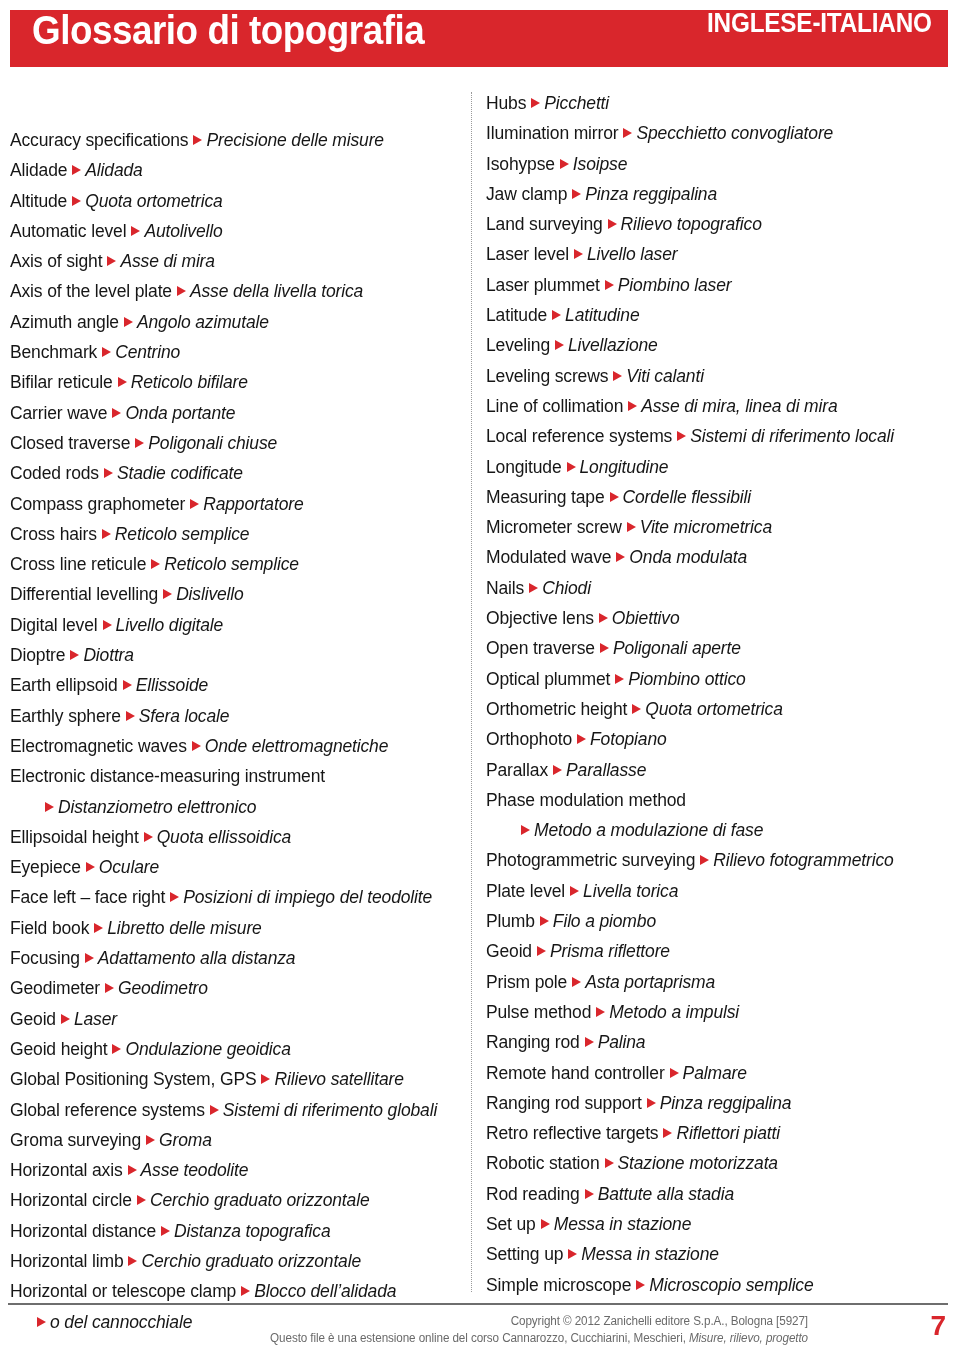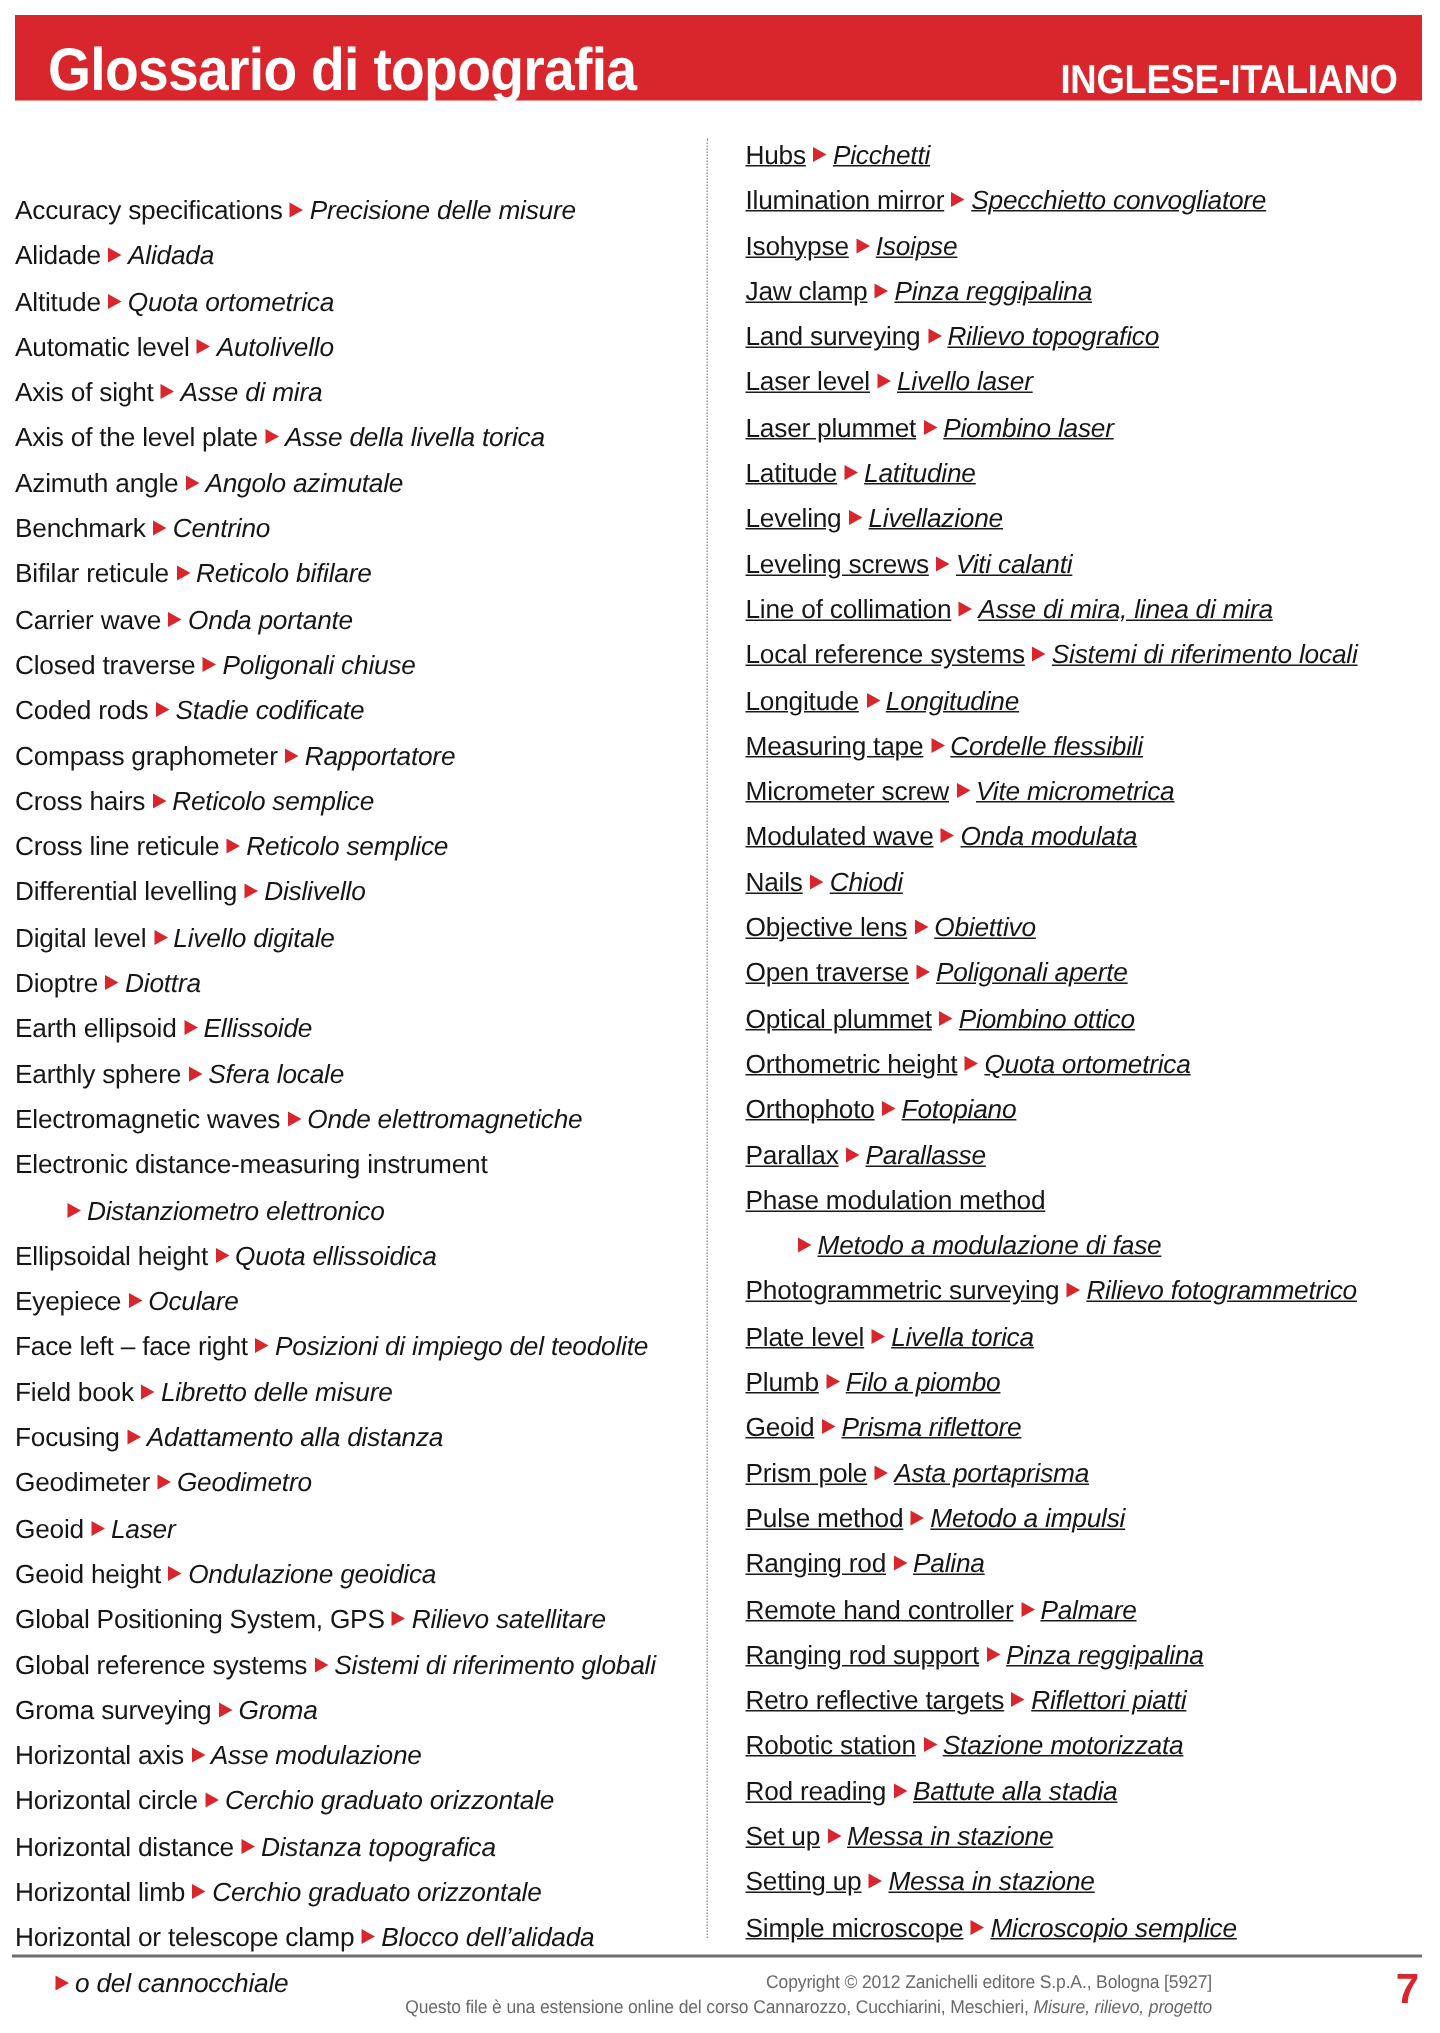--- a/index.html
+++ b/index.html
@@ -18,21 +18,21 @@
 
   
   .banner {
     position: absolute;
     left: 10px;
     top: 10px;
     width: 938px;
     height: 57px;
     background: #d9262c;
     display: flex;
-    align-items: flex-end;
+    align-items: flex-start;
     justify-content: space-between;
     box-sizing: border-box;
     padding: 0 16px 0 22px;
   }
   .banner-title {
     color: #ffffff;
     font-size: 40px;
     font-weight: bold;
     letter-spacing: -0.5px;
     line-height: 1;
@@ -58,21 +58,21 @@
     top: 88px;
     width: 960px;
     height: 1200px;
   }
   .col {
     position: absolute;
     top: 0;
     width: 460px;
   }
   .col-left  { left: 10px; margin-top: 37px; }
-  .col-right { left: 497px; text-decoration: underline; }
+  .col-right { left: 486px; }
 
   .divider {
     position: absolute;
     left: 471px;
     top: 4px;
     width: 0;
     height: 1200px;
     border-left: 1px dotted #9a9a9a;
   }
 
@@ -185,21 +185,21 @@
       <div class="entry"><span class="en">Eyepiece</span><span class="tri"></span><span class="it">Oculare</span></div>
       <div class="entry"><span class="en">Face left – face right</span><span class="tri"></span><span class="it">Posizioni di impiego del teodolite</span></div>
       <div class="entry"><span class="en">Field book</span><span class="tri"></span><span class="it">Libretto delle misure</span></div>
       <div class="entry"><span class="en">Focusing</span><span class="tri"></span><span class="it">Adattamento alla distanza</span></div>
       <div class="entry"><span class="en">Geodimeter</span><span class="tri"></span><span class="it">Geodimetro</span></div>
       <div class="entry"><span class="en">Geoid</span><span class="tri"></span><span class="it">Laser</span></div>
       <div class="entry"><span class="en">Geoid height</span><span class="tri"></span><span class="it">Ondulazione geoidica</span></div>
       <div class="entry"><span class="en">Global Positioning System, GPS</span><span class="tri"></span><span class="it">Rilievo satellitare</span></div>
       <div class="entry"><span class="en">Global reference systems</span><span class="tri"></span><span class="it">Sistemi di riferimento globali</span></div>
       <div class="entry"><span class="en">Groma surveying</span><span class="tri"></span><span class="it">Groma</span></div>
-      <div class="entry"><span class="en">Horizontal axis</span><span class="tri"></span><span class="it">Asse modulazione</span></div>
+      <div class="entry"><span class="en">Horizontal axis</span><span class="tri"></span><span class="it">Asse teodolite</span></div>
       <div class="entry"><span class="en">Horizontal circle</span><span class="tri"></span><span class="it">Cerchio graduato orizzontale</span></div>
       <div class="entry"><span class="en">Horizontal distance</span><span class="tri"></span><span class="it">Distanza topografica</span></div>
       <div class="entry"><span class="en">Horizontal limb</span><span class="tri"></span><span class="it">Cerchio graduato orizzontale</span></div>
       <div class="entry"><span class="en">Horizontal or telescope clamp</span><span class="tri"></span><span class="it">Blocco dell’alidada</span></div>
       <div class="entry cont-plain"><span class="tri"></span><span class="it">o del cannocchiale</span></div>
     </div>
   <div class="col col-right" id="col-right">
       <div class="entry"><span class="en">Hubs</span><span class="tri"></span><span class="it">Picchetti</span></div>
       <div class="entry"><span class="en">Ilumination mirror</span><span class="tri"></span><span class="it">Specchietto convogliatore</span></div>
       <div class="entry"><span class="en">Isohypse</span><span class="tri"></span><span class="it">Isoipse</span></div>

